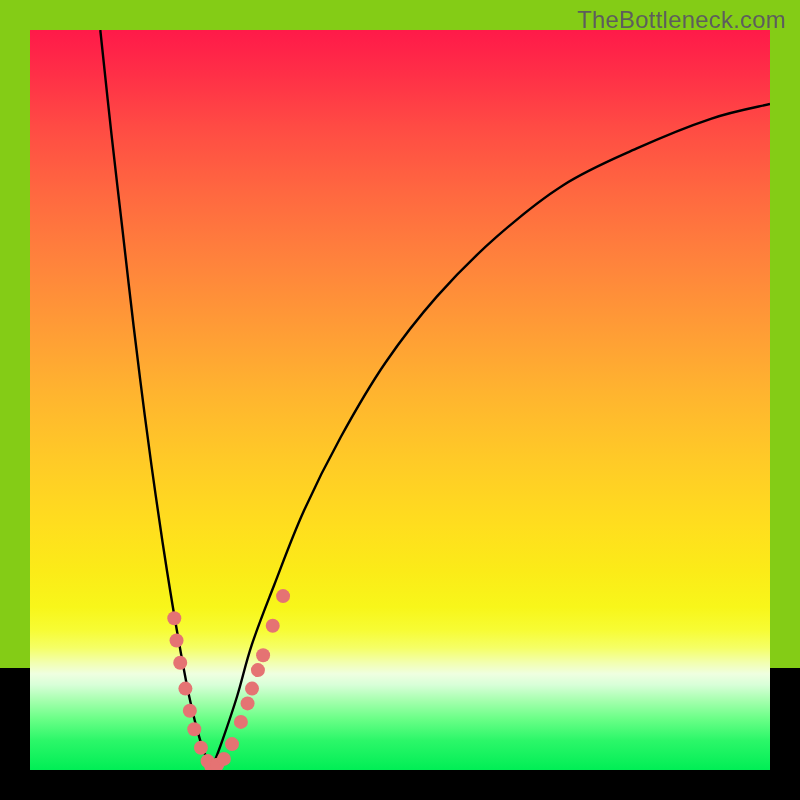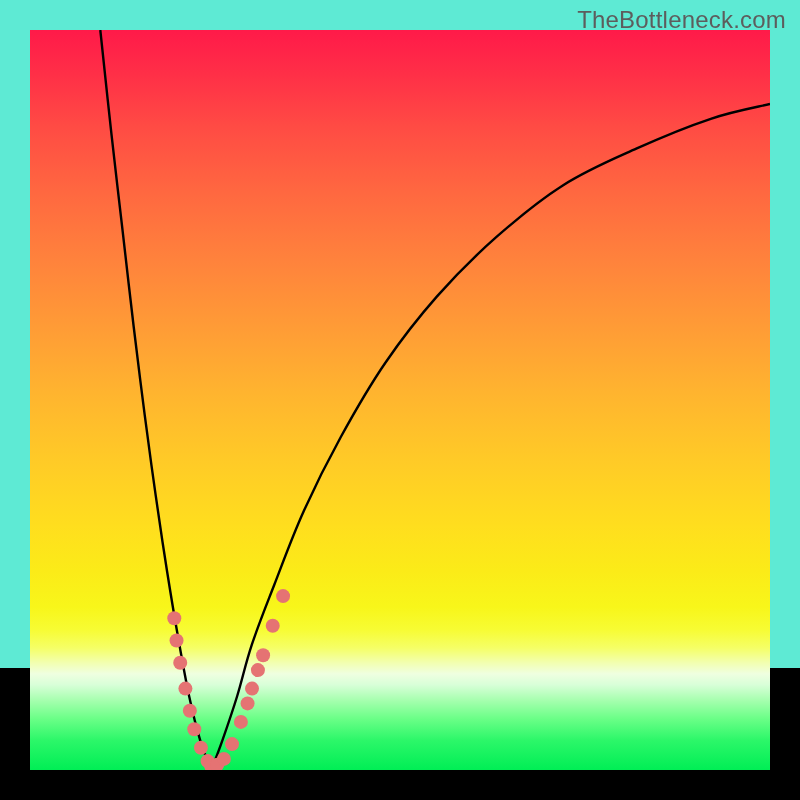--- a/index.html
+++ b/index.html
@@ -8,21 +8,21 @@
     width: 800px;
     height: 800px;
     overflow: hidden;
     background: #000;
     font-family: Arial, Helvetica, sans-serif;
   }
   .frame {
     position: relative;
     width: 800px;
     height: 668px;
-    background: #5eead4;
+    background: #84cc16;
   }
   .plot-area {
     position: absolute;
     left: 30px;
     top: 30px;
     width: 740px;
     height: 740px;
     background: linear-gradient(
       to bottom,
       #ff1a49 0%,

